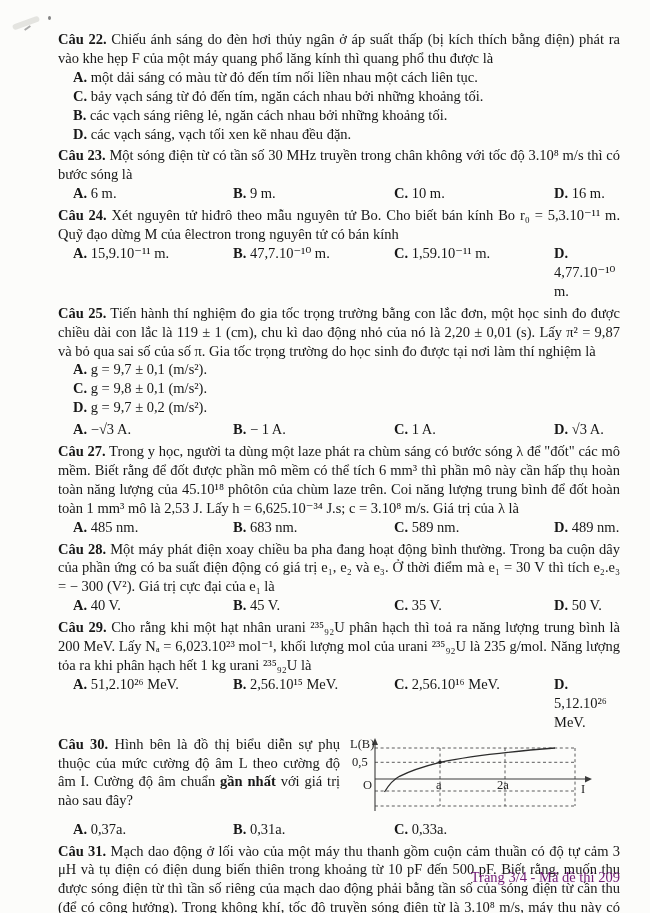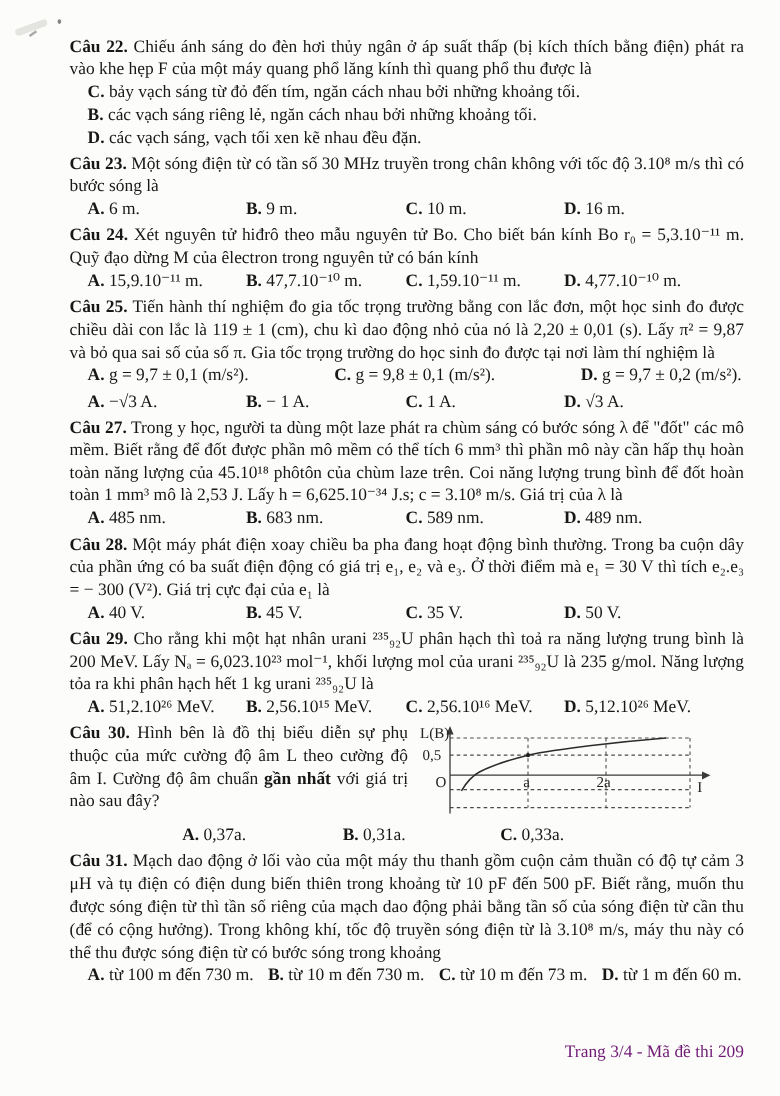--- a/index.html
+++ b/index.html
@@ -10,24 +10,24 @@
   }
   .content{
     position:absolute;left:58px;top:30px;width:562px;
     font-size:14.5px;line-height:18.9px;text-align:justify;
   }
   .q{margin:0 0 3px 0;}
   .stem{margin:0;}
   .qlabel{font-weight:bold;}
   .opts{margin:0;text-align:left;}
   .opts-stacked .opt{display:block;padding-left:15px;}
-  .opts-grid{display:grid;grid-template-columns:132px 133px 132px auto;padding-left:15px;}
-  .opts-flex{display:flex;justify-content:space-between;padding-left:15px;padding-right:2px;}
+  .opts-grid{display:grid;grid-template-columns:132px 133px 132px auto;padding-left:15px;gap:28px;}
+  .opts-flex{display:flex;justify-content:space-between;padding-left:15px;padding-right:2px;flex-direction:column;}
   .opt b{font-weight:bold;}
-  .clear{clear:both;text-align:right;}
+  .clear{clear:both;}
   .fig{
     float:right;width:248px;height:81px;
     margin:2px 24px 2px 8px;
   }
   .fig text{fill:#222;font-size:12.5px;font-family:"Liberation Serif","DejaVu Serif",serif;}
   .footer{
     position:absolute;right:30px;top:869px;
     font-size:14.5px;color:#701a75;
   }
   .smudge{position:absolute;pointer-events:none;}
@@ -40,20 +40,21 @@
 
 <div class="smudge s3"></div>
 <div class="smudge s1"></div>
 <div class="smudge s2"></div>
 
 <div class="content">
 
   <div class="q">
     <p class="stem"><b class="qlabel">Câu 22.</b> <span>Chiếu ánh sáng do đèn hơi thủy ngân ở áp suất thấp (bị kích thích bằng điện) phát ra vào khe hẹp F của một máy quang phổ lăng kính thì quang phổ thu được là</span></p>
     <div class="opts opts-stacked">
+      <span class="opt"><b>A.</b> <span>một dải sáng có màu từ đỏ đến tím nối liền nhau một cách liên tục.</span></span>
       <span class="opt"><b>C.</b> <span>bảy vạch sáng từ đỏ đến tím, ngăn cách nhau bởi những khoảng tối.</span></span>
       <span class="opt"><b>B.</b> <span>các vạch sáng riêng lẻ, ngăn cách nhau bởi những khoảng tối.</span></span>
       <span class="opt"><b>D.</b> <span>các vạch sáng, vạch tối xen kẽ nhau đều đặn.</span></span>
     </div>
   </div>
 
   <div class="q">
     <p class="stem"><b class="qlabel">Câu 23.</b> <span>Một sóng điện từ có tần số 30 MHz truyền trong chân không với tốc độ 3.10⁸ m/s thì có bước sóng là</span></p>
     <div class="opts opts-grid">
       <span class="opt"><b>A.</b> <span>6 m.</span></span>

